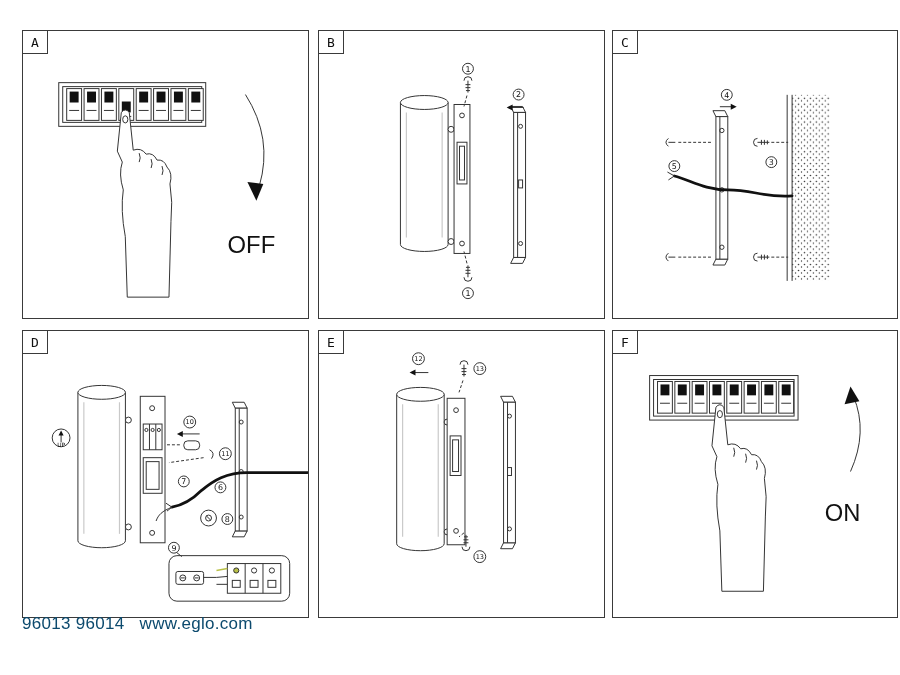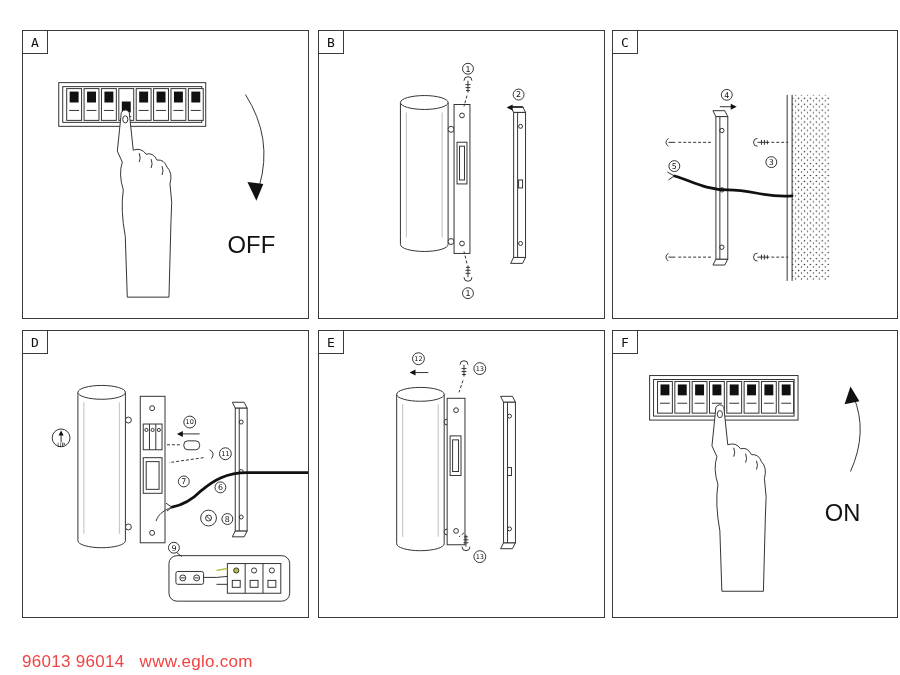--- a/index.html
+++ b/index.html
@@ -18,22 +18,22 @@
   #p-f { left: 612px; top: 330px; width: 286px; height: 288px; }
   .plabel {
     position: absolute; top: 0; left: 0; width: 25px; height: 23px;
     border-right: 1px solid #3a3a3a; border-bottom: 1px solid #3a3a3a;
     display: flex; align-items: center; justify-content: center;
     font-family: "DejaVu Sans Mono", monospace; font-size: 13px; color: #111;
     background: #fff; z-index: 2;
   }
   .art { position: absolute; top: 0; left: 0; width: 100%; height: 100%; }
   .footer {
-    position: absolute; left: 22px; top: 652px;
-    font-size: 17px; color: #ef4444; letter-spacing: 0.3px;
+    position: absolute; left: 22px; top: 614px;
+    font-size: 17px; color: #0c4a6e; letter-spacing: 0.3px;
   }
   .footer span { margin-right: 10px; }
 
   svg .fw   { fill: #fff; stroke: #333; stroke-width: 1; }
   svg .ln   { fill: none; stroke: #333; stroke-width: 1; }
   svg .blk  { fill: #111; stroke: none; }
   svg .dash { fill: none; stroke: #333; stroke-width: 1; stroke-dasharray: 3 2; }
   svg .thick{ fill: none; stroke: #111; stroke-width: 2.8; stroke-linecap: round; }
   svg .shade{ fill: none; stroke: #c9c9c9; stroke-width: 1.2; }
   svg text.bnum   { font-family: "DejaVu Sans", sans-serif; font-size: 8px; fill: #111; text-anchor: middle; }

